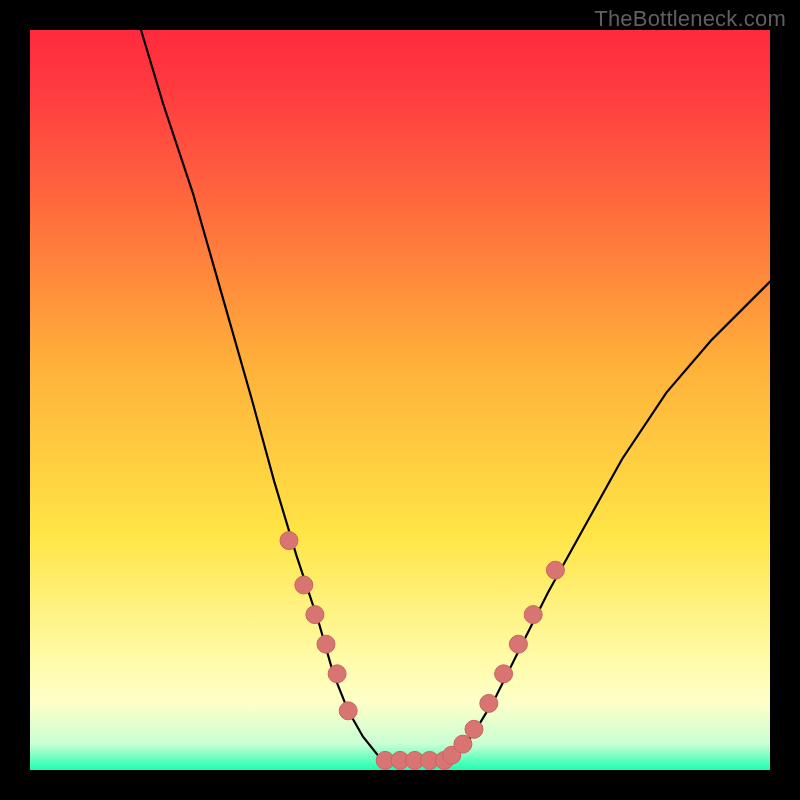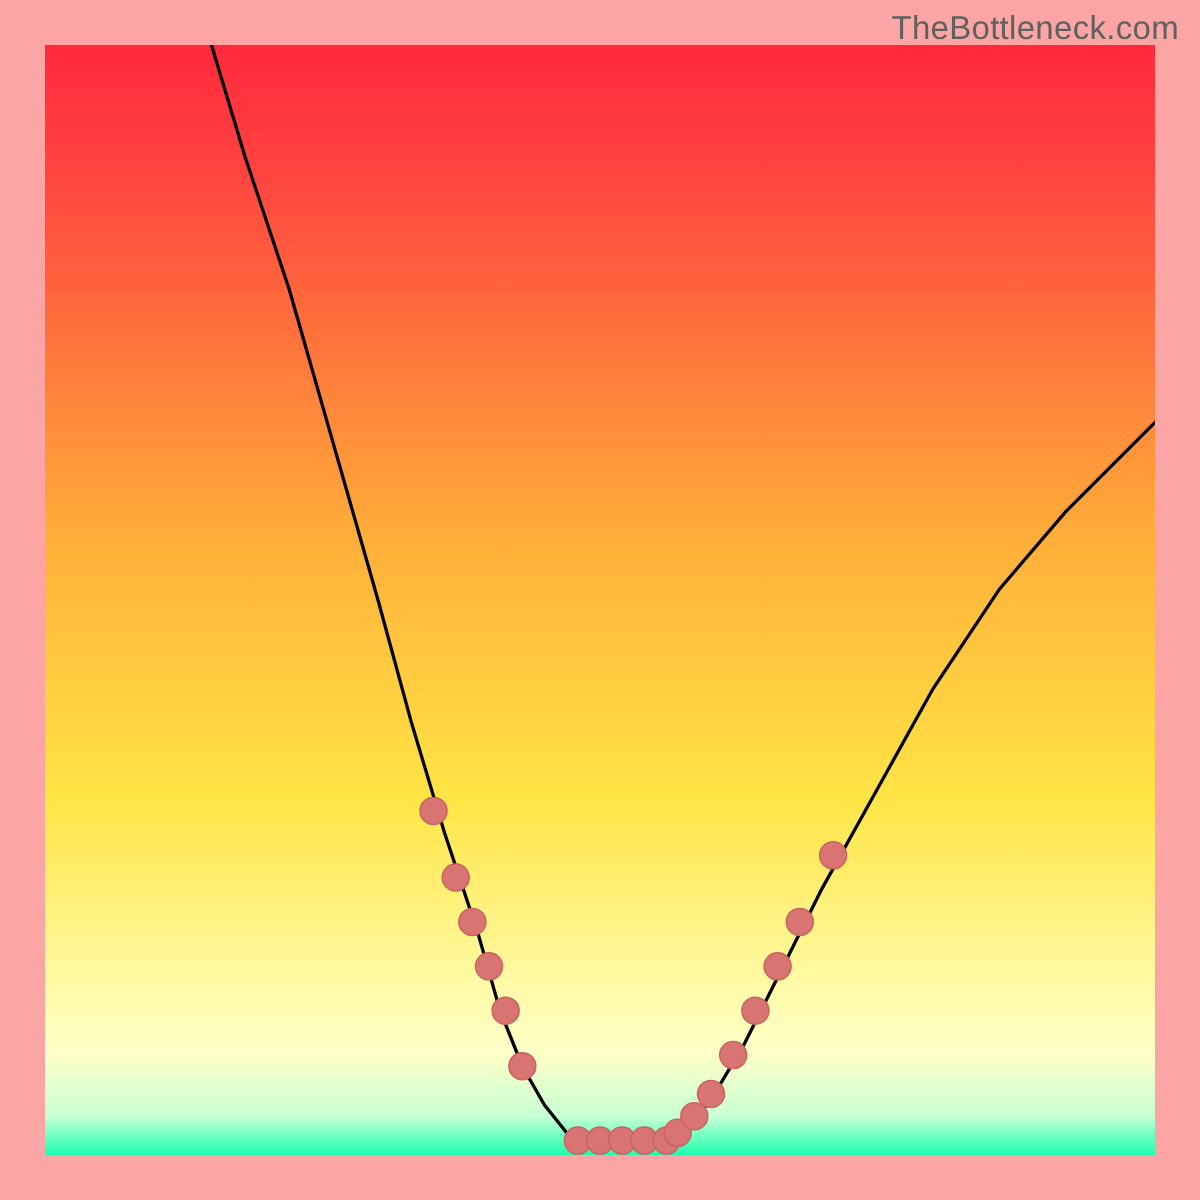--- a/index.html
+++ b/index.html
@@ -8,21 +8,21 @@
     width: 800px;
     height: 800px;
     overflow: hidden;
     font-family: Arial, Helvetica, sans-serif;
     background: #fff;
   }
   .chart-frame {
     position: relative;
     width: 800px;
     height: 800px;
-    background: #fca5a5;
+    background: #000000;
   }
   .watermark {
     position: absolute;
     top: 6px;
     right: 14px;
     color: #606060;
     font-size: 22px;
     font-weight: 500;
     letter-spacing: 0.2px;
   }

